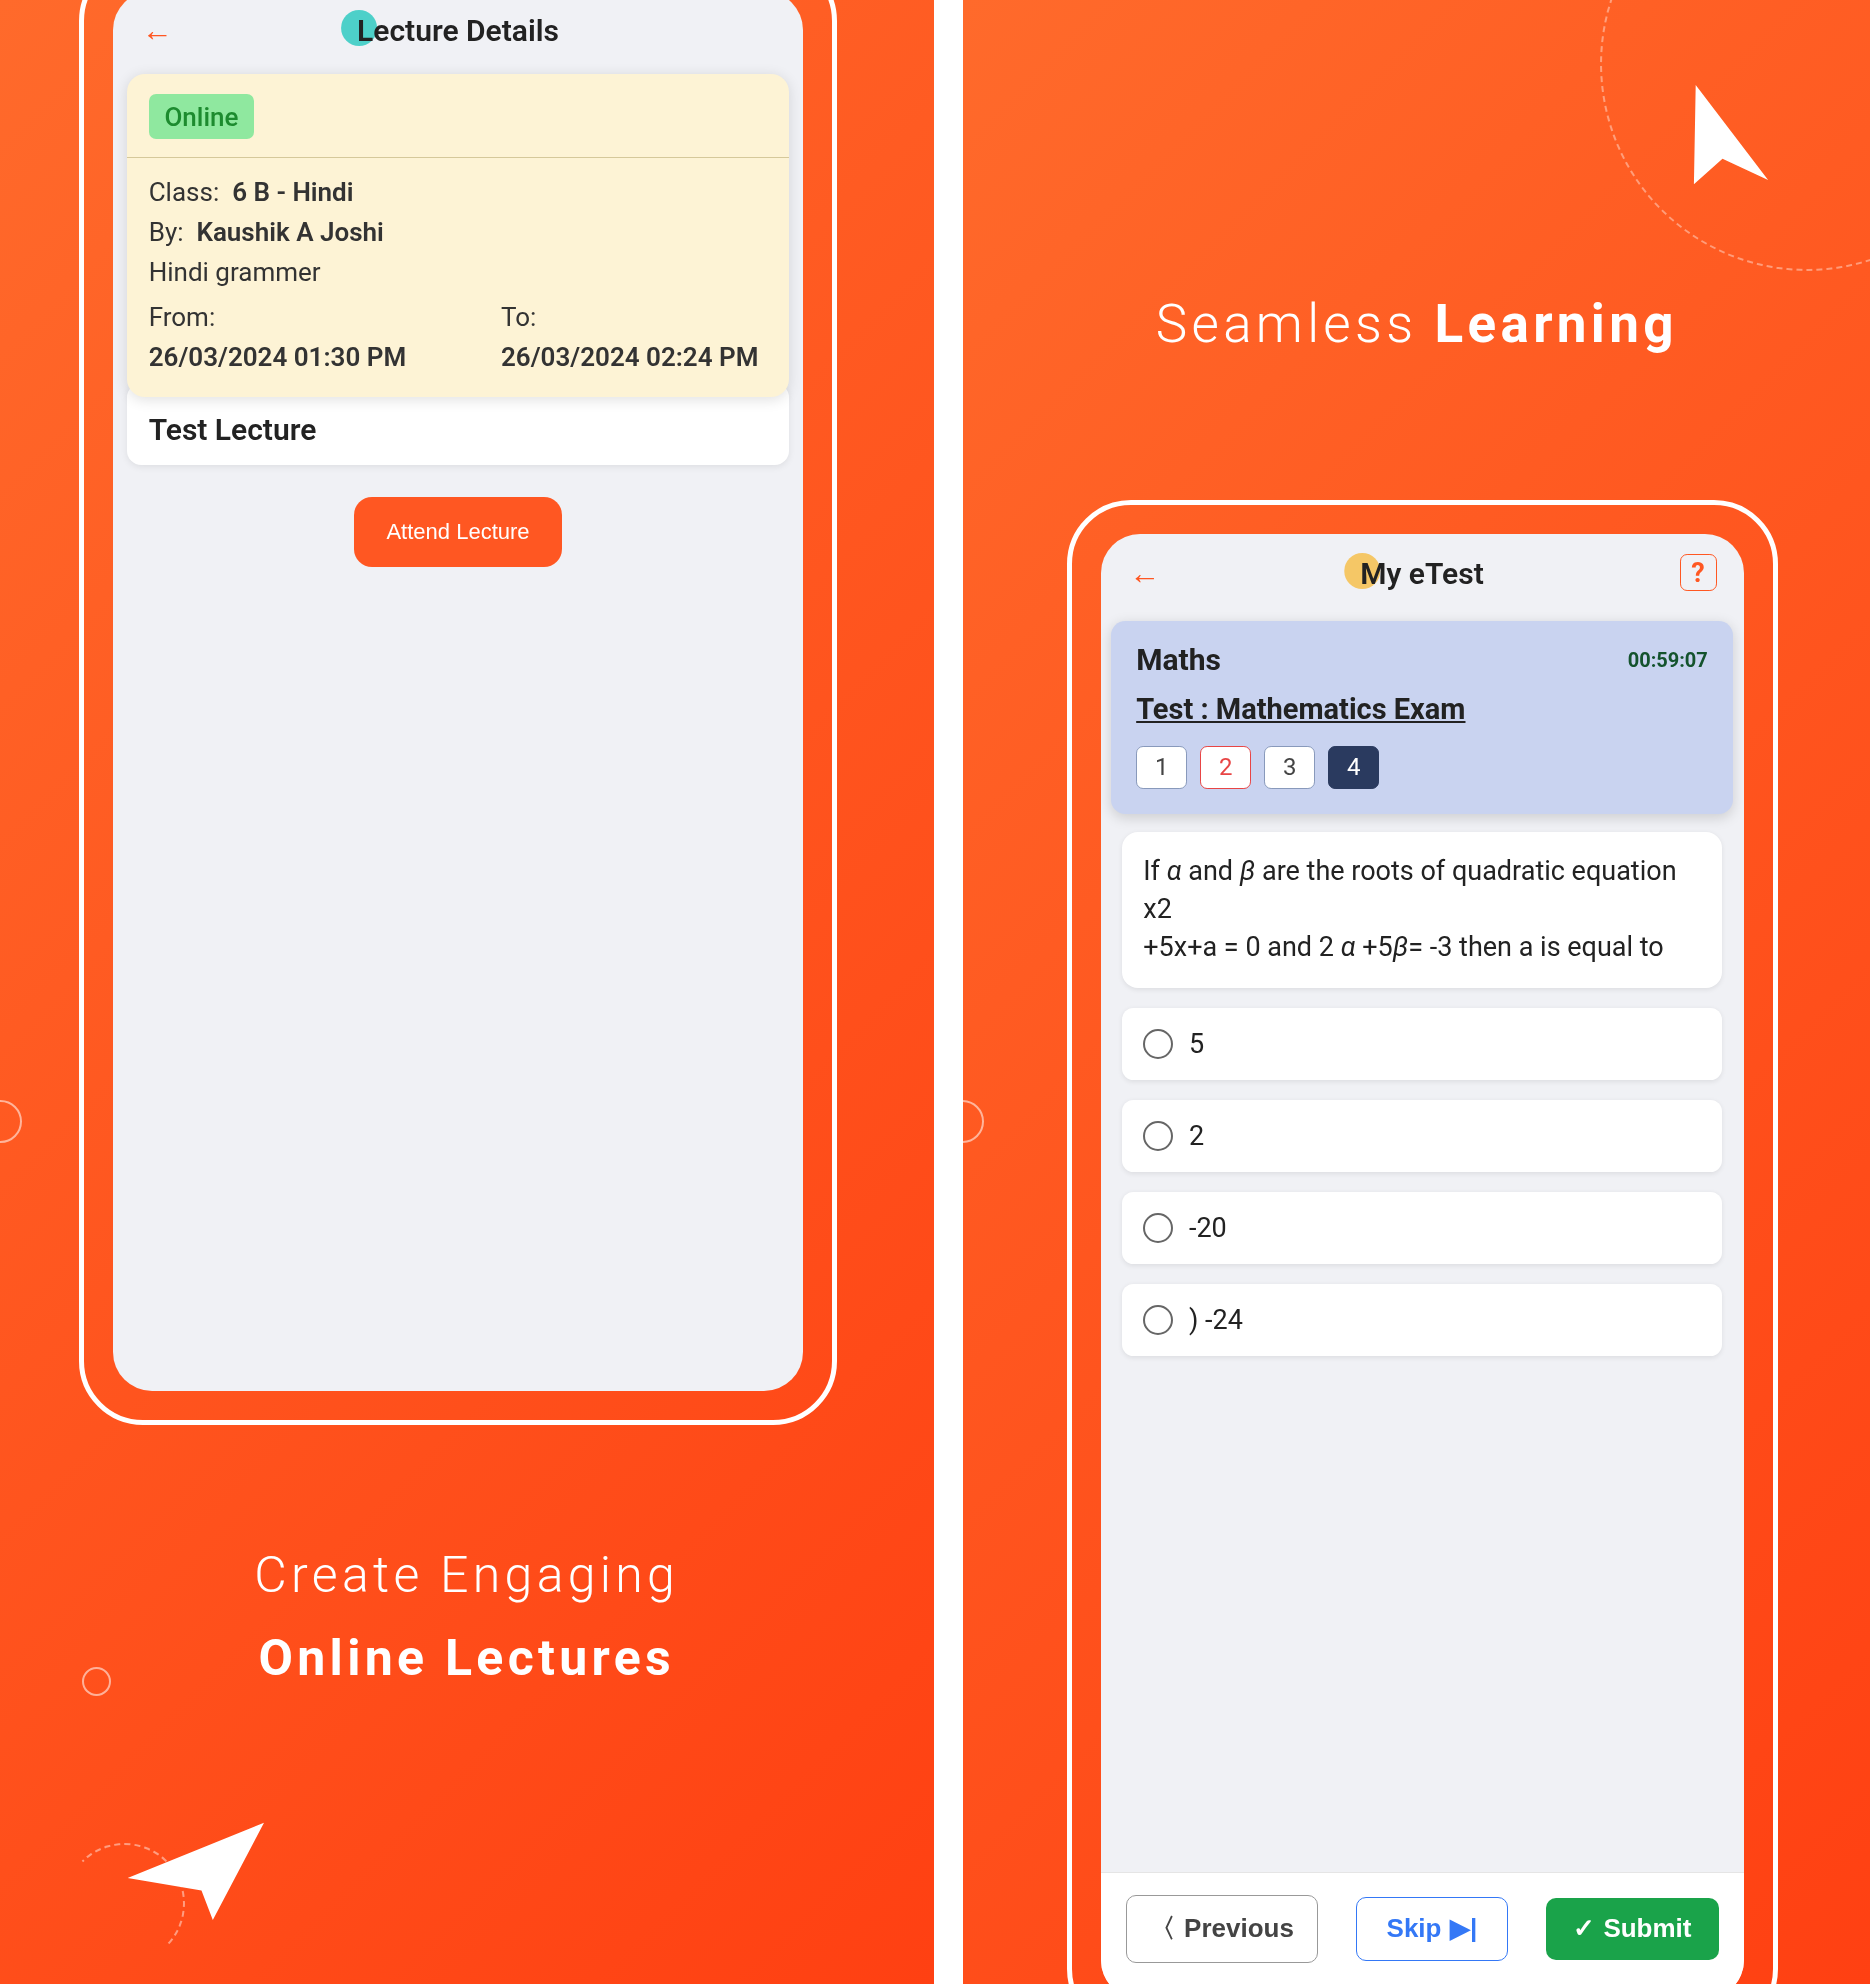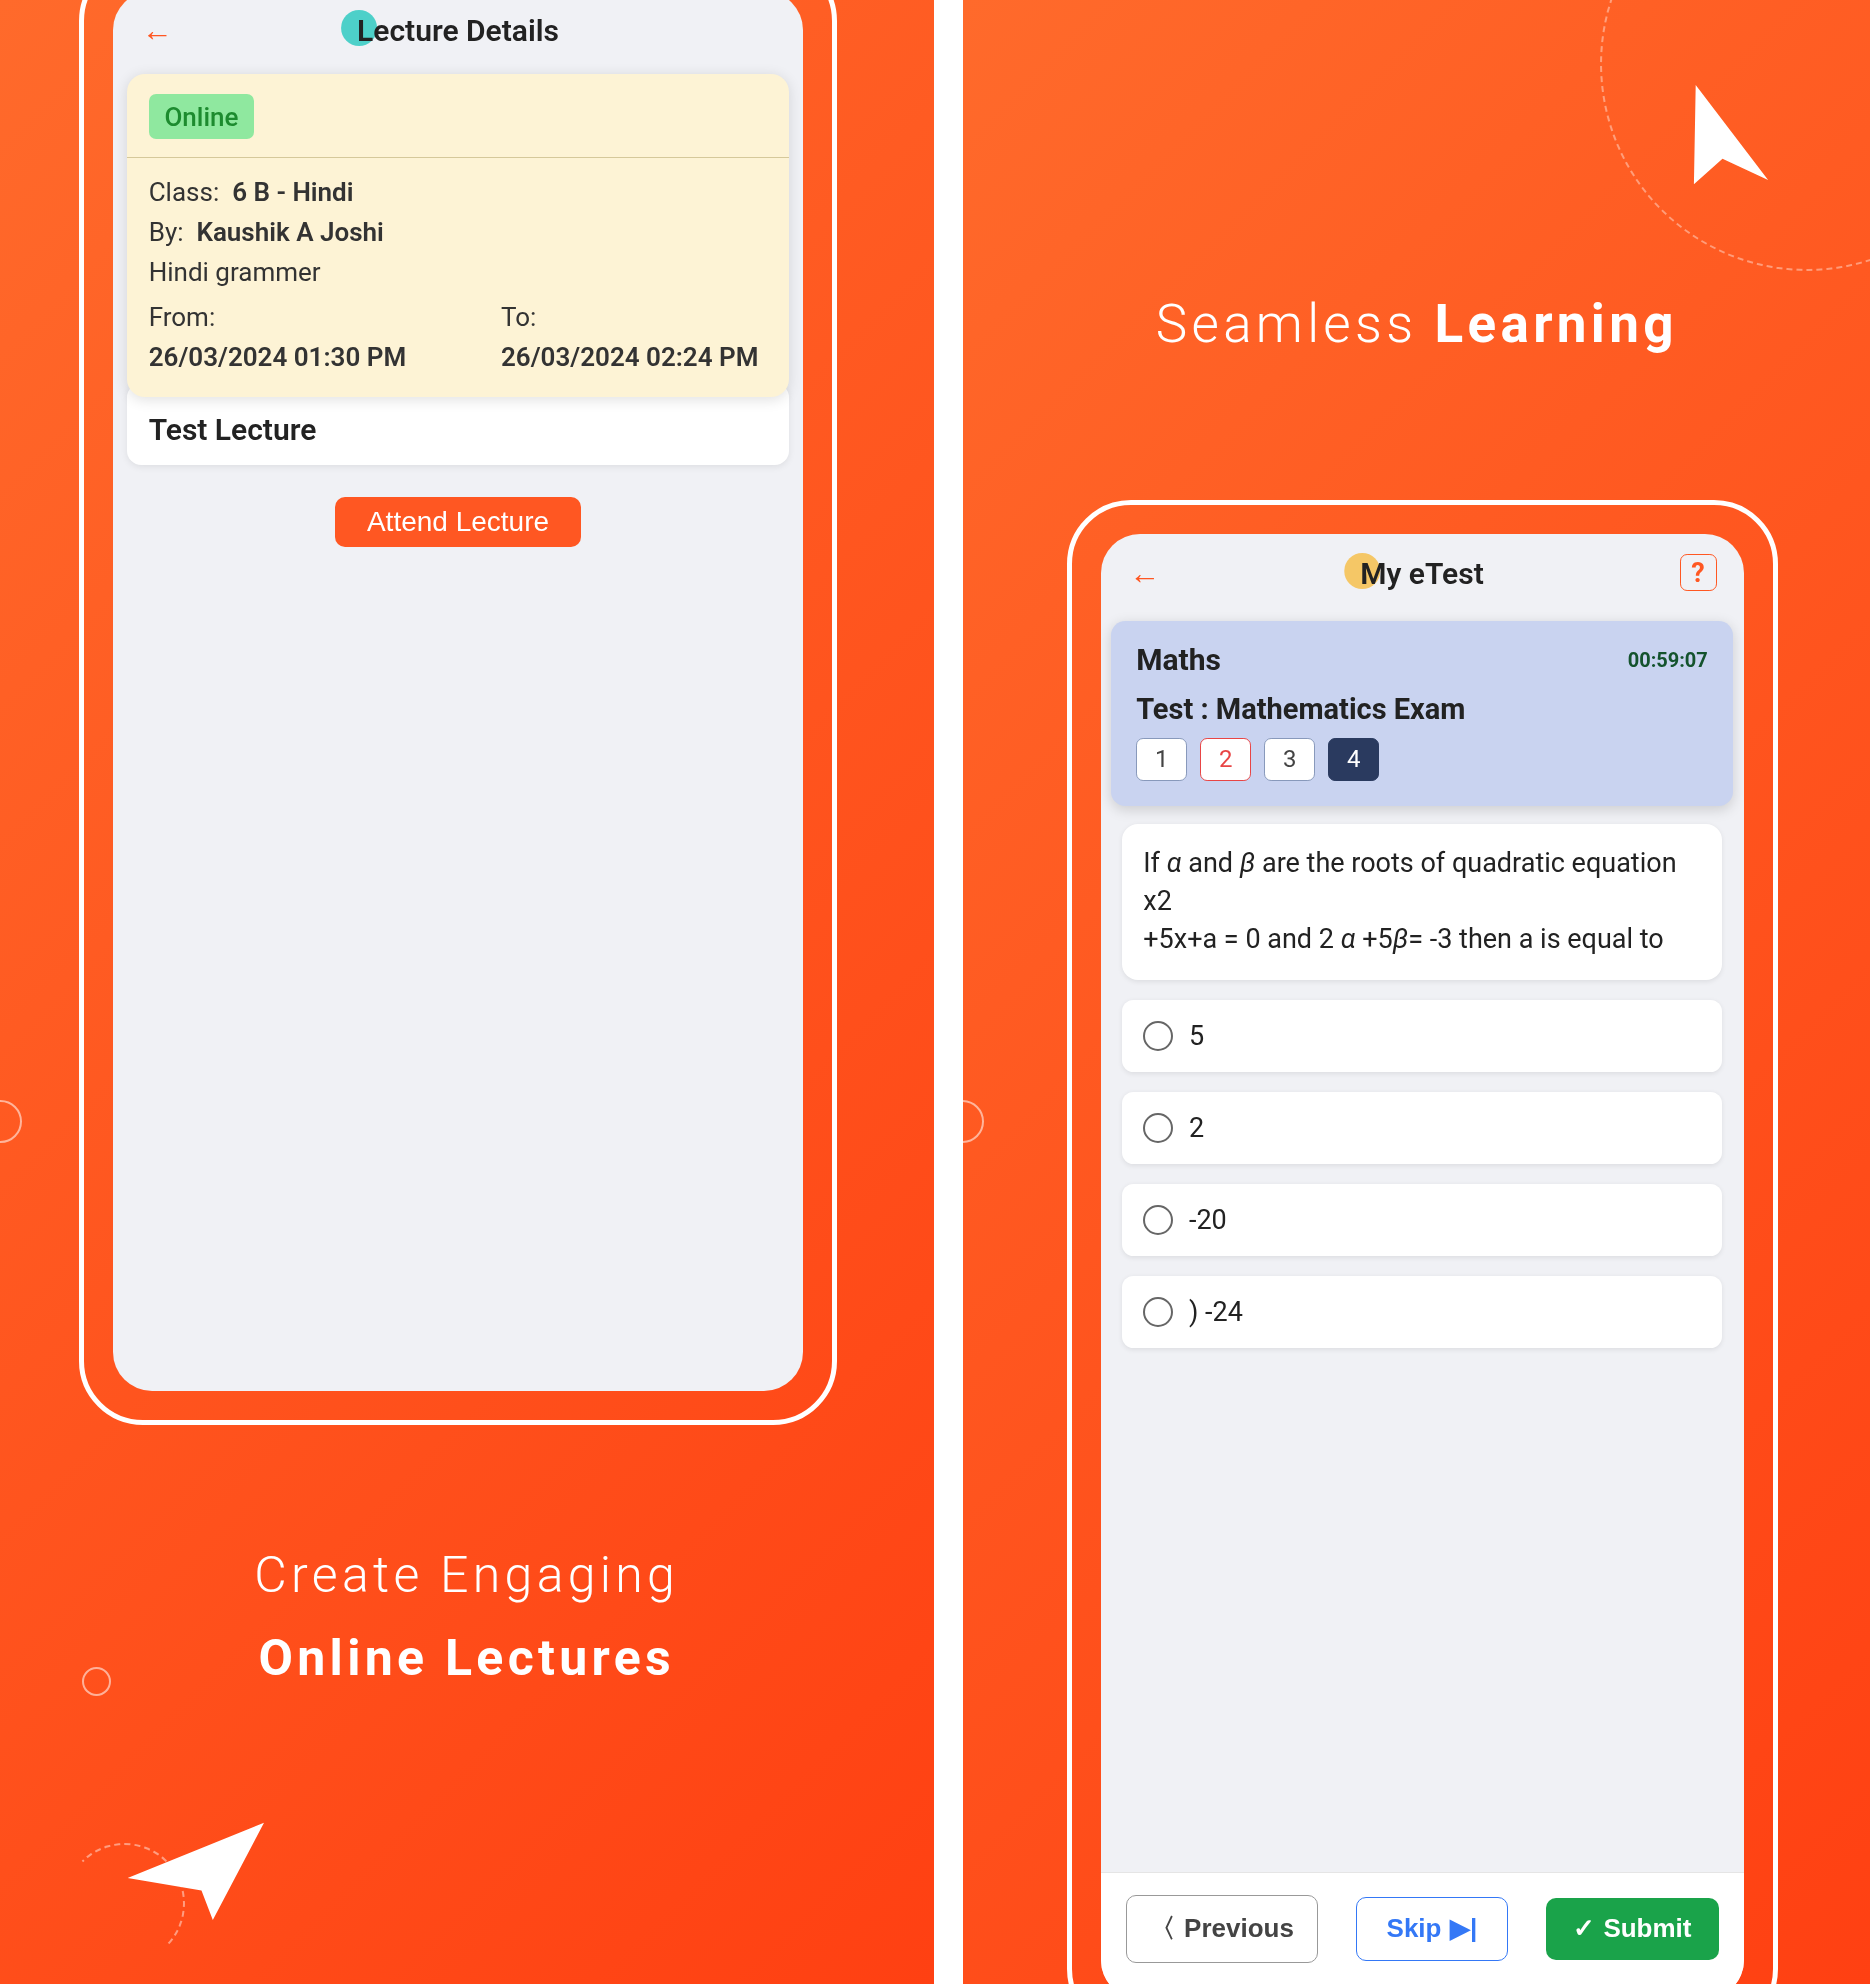--- a/index.html
+++ b/index.html
@@ -132,23 +132,23 @@
       color: #222;
       box-shadow: 0 1.4px 7.1px rgba(0,0,0,0.08);
     }
 
     .attend-btn {
       display: block;
       margin: 32px auto 0;
       background: #ff5722;
       color: #fff;
       border: none;
-      padding: 9px 32px;
-      border-radius: 10px;
-      font-size: 28px;
+      padding: 22px 32px;
+      border-radius: 18px;
+      font-size: 22px;
       font-weight: 500;
     }
 
     
     .help-icon {
       position: absolute;
       right: 27px;
       top: 20px;
       width: 37px;
       height: 37px;
@@ -172,21 +172,21 @@
       z-index: 2;
     }
     .test-header-top {
       display: flex;
       justify-content: space-between;
       align-items: center;
       margin-bottom: 14.3px;
     }
     .subject-name { font-size: 30px; font-weight: 700; color: #222; }
     .timer { font-size: 20px; font-weight: 700; color: #14532d; }
-    .test-name { font-size: 29px; font-weight: 700; color: #222; margin-bottom: 12px; }
+    .test-name { font-size: 29px; font-weight: 700; color: #222; margin-bottom: 20px; text-decoration: underline; }
     .q-nav { display: flex; gap: 13px; }
     .q-btn {
       width: 51px;
       height: 43px;
       border: 1.4px solid #8899bb;
       border-radius: 7.1px;
       background: #fff;
       font-size: 24px;
       color: #444;
       display: flex;

